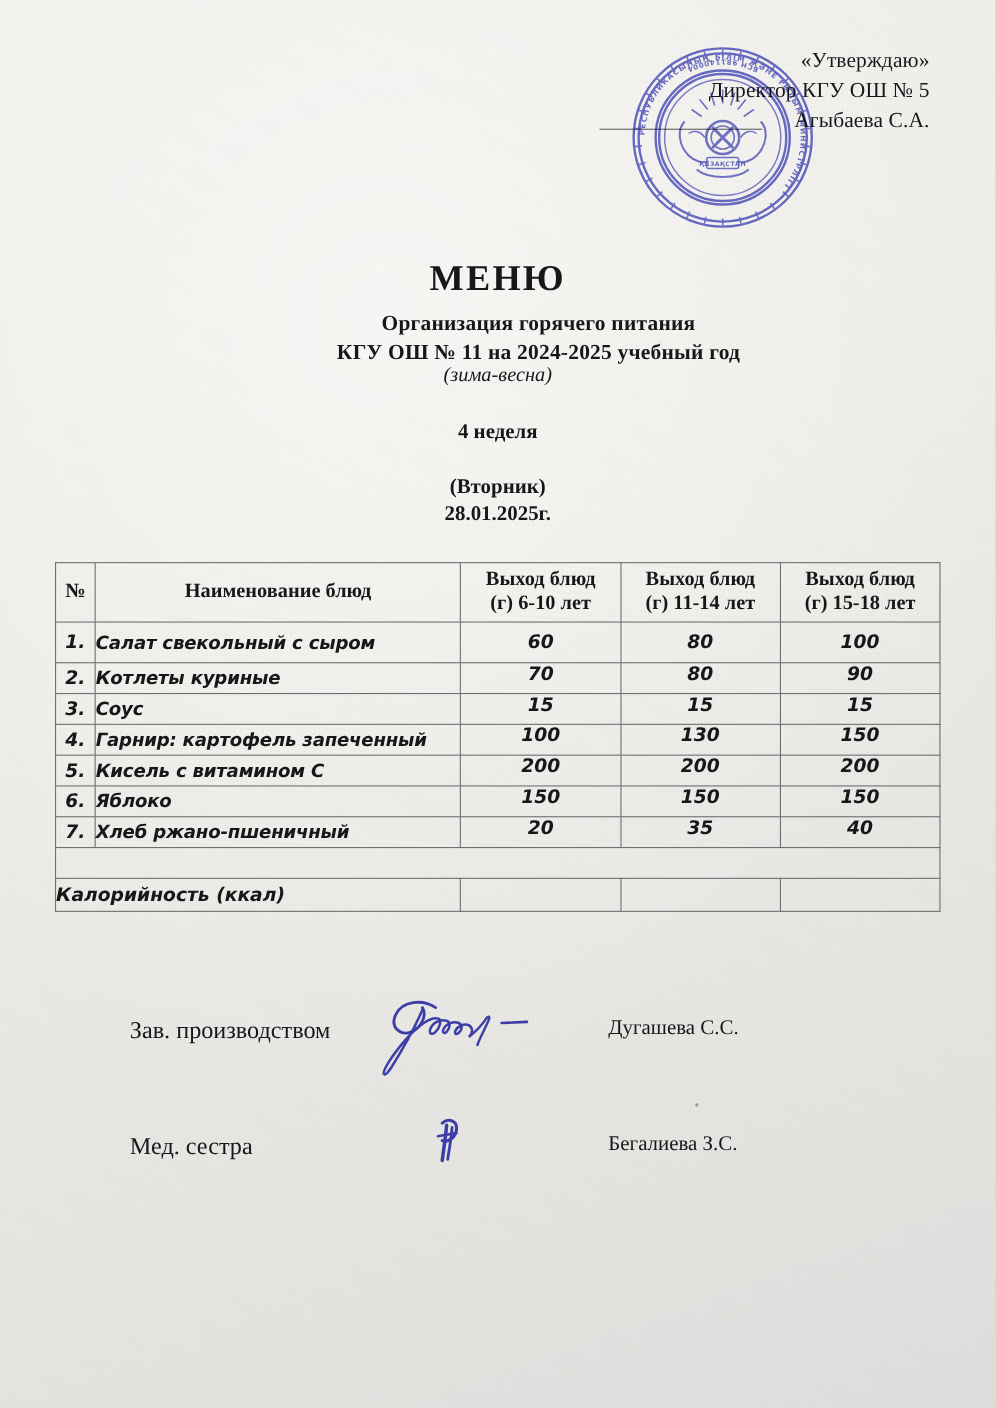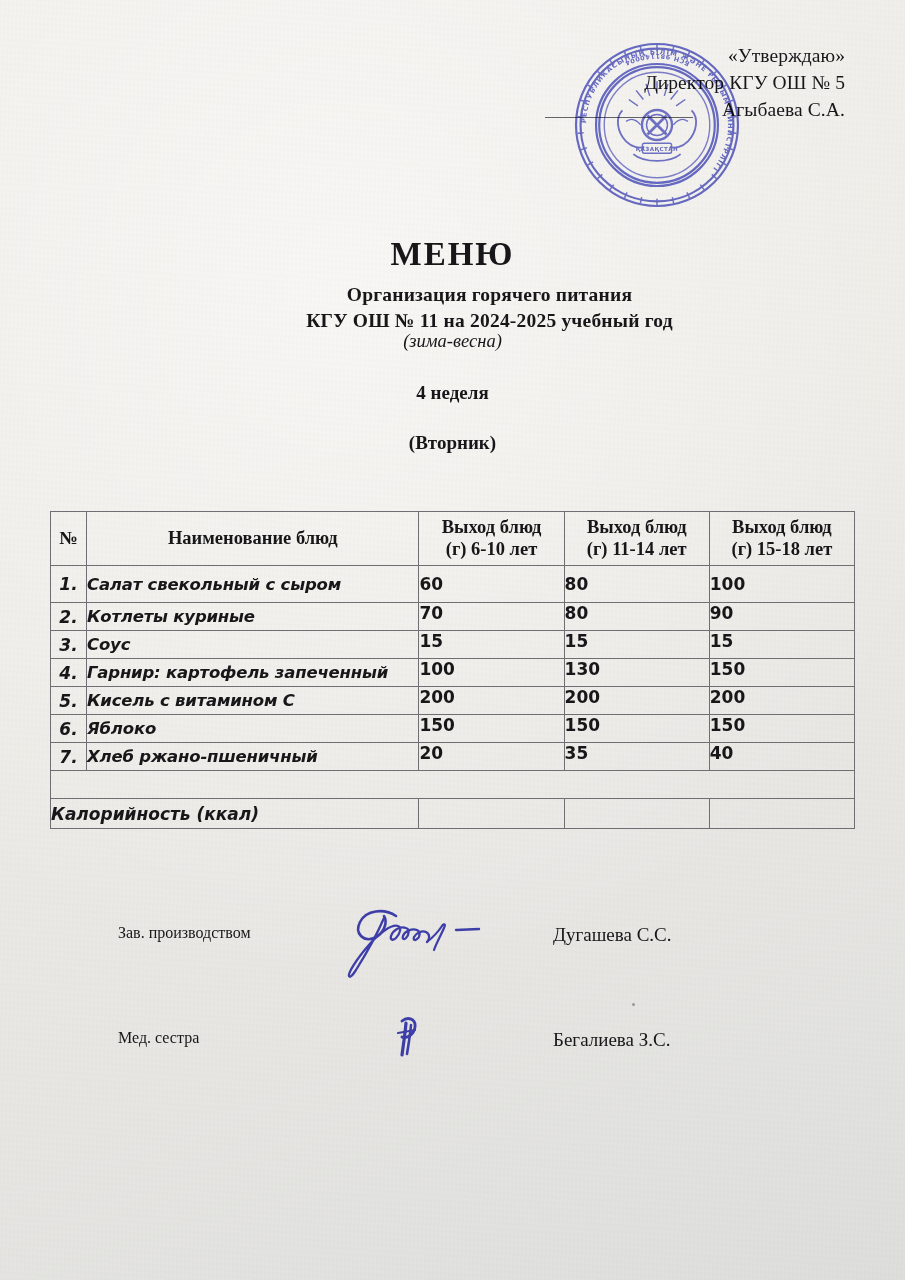--- a/index.html
+++ b/index.html
@@ -141,22 +141,23 @@
   }
   td.name {
     font-family: "DejaVu Sans", "Liberation Sans", sans-serif;
     font-style: italic;
     font-weight: bold;
     font-size: 16.5px;
     padding: 2px 0 3px 8px;
     letter-spacing: -0.2px;
   }
   td.val {
-    text-align: left;
+    text-align: center;
     font-family: "DejaVu Sans", "Liberation Sans", sans-serif;
+    font-style: italic;
     font-weight: bold;
     font-size: 17px;
     vertical-align: top;
     padding-top: 1px;
   }
   tr.r-first td { height: 36px; }
   tr.r-first td.val { vertical-align: middle; padding-top: 0; }
   tr.r-body  td { height: 27px; }
   tr.r-blank td { height: 27px; border-left-color: transparent; border-right-color: transparent; }
   tr.r-blank td:first-child { border-left-color: #6f6f73; }
@@ -171,21 +172,21 @@
     border-right: 1px solid #6f6f73;
   }
 
   
   .sig-row { position: absolute; left: 0; width: 905px; height: 0; }
   #sig-row-1 { top: 924px; }
   #sig-row-2 { top: 1029px; }
   .sig-role {
     position: absolute;
     left: 118px;
-    font-size: 16px;
+    font-size: 22px;
     white-space: nowrap;
   }
   .sig-person {
     position: absolute;
     left: 553px;
     font-size: 19px;
     white-space: nowrap;
   }
   .ink { position: absolute; }
   #ink-1 { left: 338px; top: -22px; }
@@ -299,20 +300,21 @@
 
     <div class="ctr" id="title-menu">МЕНЮ</div>
     <div class="ctr" id="subtitle">
       <div>Организация горячего питания</div>
       <div>КГУ ОШ № 11 на 2024-2025 учебный год</div>
     </div>
     <div class="ctr" id="season">(зима-весна)</div>
     <div class="ctr" id="week">4 неделя</div>
     <div class="ctr" id="weekday">
       <div>(Вторник)</div>
+      <div>28.01.2025г.</div>
     </div>
 
     <table id="menu-table">
       <colgroup>
         <col class="c-num">
           <col class="c-name">
         <col class="c-out">
           <col class="c-out">
           <col class="c-out">
       </colgroup>

